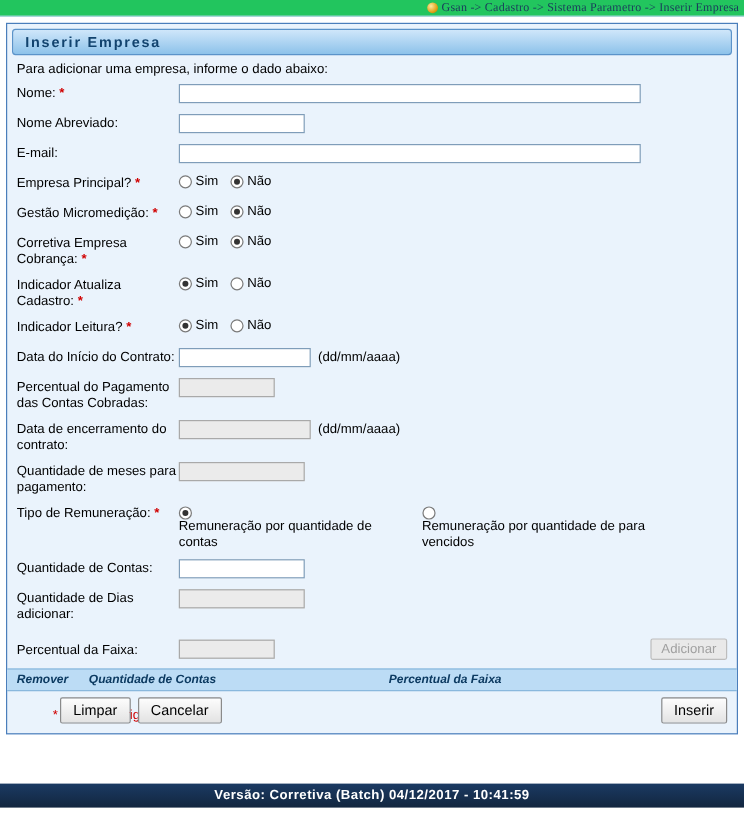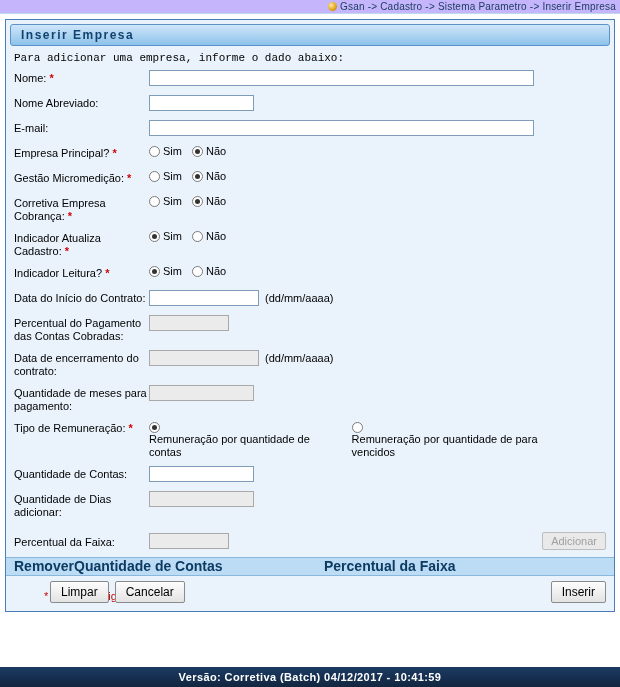--- a/index.html
+++ b/index.html
@@ -18,28 +18,29 @@
   .page {
     position: relative;
     width: 620px;
     height: 687px;
     background: #ffffff;
     box-sizing: border-box;
   }
   
   .breadcrumb-bar {
     height: 13px;
-    background: #c4b5fd;
+    background: #22c55e;
     border-bottom: 1px solid #bcd9ef;
     display: flex;
     align-items: center;
     justify-content: flex-end;
     padding-right: 4px;
     font-size: 10px;
     color: #1b3a5c;
+    font-family: Liberation Serif, serif;
   }
   .breadcrumb-bar .bc-icon {
     display: inline-block;
     width: 9px;
     height: 9px;
     border-radius: 50%;
     background: radial-gradient(circle at 35% 35%, #ffe9a0 0%, #e0a318 60%, #a06d00 100%);
     margin-right: 3px;
   }
   .breadcrumb-text { letter-spacing: 0.2px; }
@@ -64,21 +65,20 @@
     padding-left: 10px;
     font-weight: bold;
     font-size: 12px;
     letter-spacing: 1.5px;
     color: #12436e;
   }
   .instruction {
     padding: 6px 0 6px 8px;
     font-size: 11px;
     color: #000;
-    font-family: Liberation Mono, monospace;
   }
   .form {
     padding: 0 24px 0 8px;
   }
   .row {
     display: flex;
     align-items: flex-start;
     margin-bottom: 7px;
     min-height: 18px;
   }
@@ -165,24 +165,25 @@
   }
 
   
   .table-header {
     margin: 6px 0 0 0;
     background: #bcdcf5;
     border-top: 1px solid #8ab8dd;
     border-bottom: 1px solid #8ab8dd;
     height: 17px;
     display: flex;
-    align-items: flex-start;
-    font-size: 14px;
+    align-items: center;
+    font-size: 10px;
     font-weight: bold;
     color: #0c3a61;
+    font-style: italic;
   }
   .th-remover { padding-left: 8px; width: 60px; }
   .th-qtd { width: 250px; }
   .th-perc { flex: 1 1 auto; }
 
   .obrigatorio {
     text-align: left;
     padding: 14px 0 0 38px;
     font-size: 11px;
     color: #d00000;
@@ -197,21 +198,21 @@
     justify-content: space-between;
     margin-left: 36px;
   }
   .left-btns { display: flex; gap: 6px; }
   .btn-lg { font-size: 12px; padding: 3px 10px; }
 
   
   .version-bar {
     position: absolute;
     left: 0;
-    bottom: 0;
+    bottom: 14px;
     width: 620px;
     height: 20px;
     background: linear-gradient(to bottom, #1b3a63 0%, #12263f 100%);
     color: #ffffff;
     font-size: 11px;
     font-weight: bold;
     display: flex;
     align-items: center;
     justify-content: center;
     letter-spacing: 0.4px;

